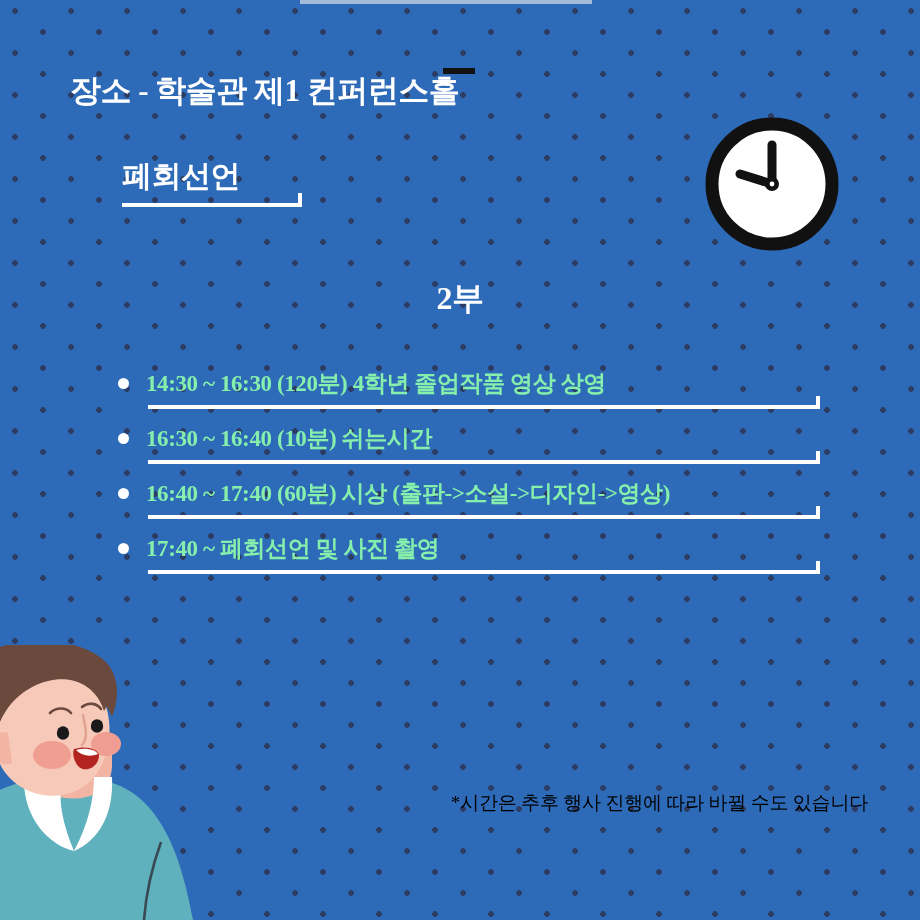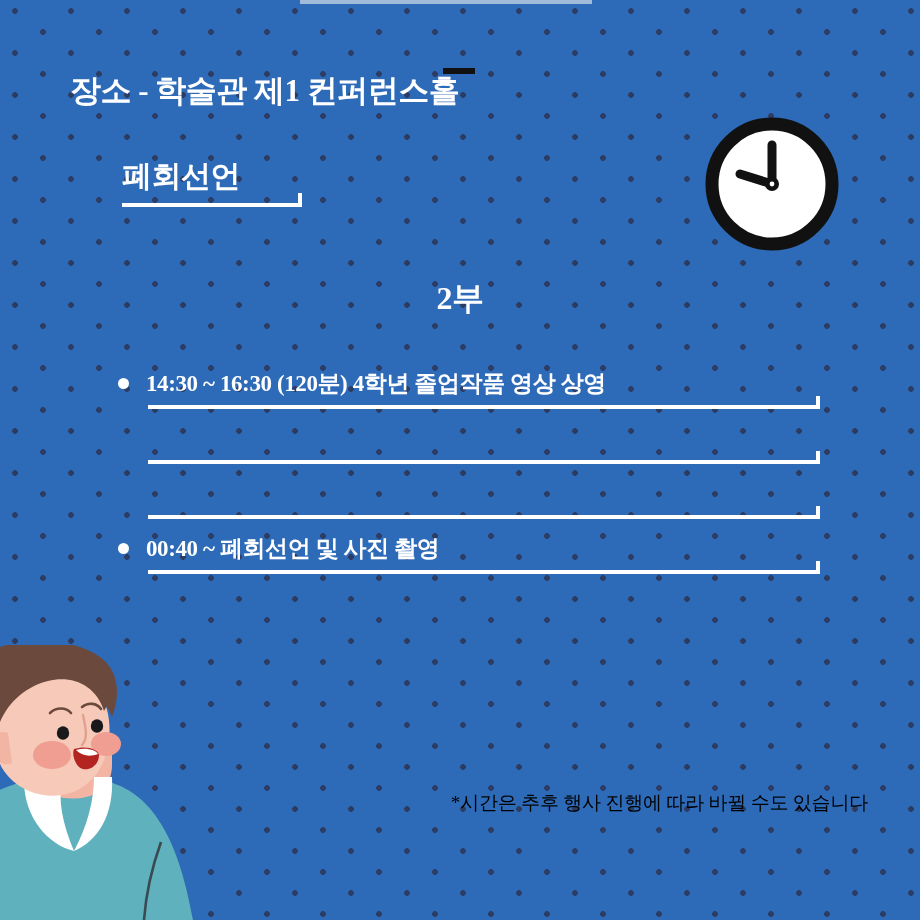--- a/index.html
+++ b/index.html
@@ -118,21 +118,21 @@
   }
   .bullet {
     width: 11px;
     height: 11px;
     border-radius: 50%;
     background: #ffffff;
     flex: 0 0 auto;
     margin-right: 17px;
   }
   .sched-text {
-    color: #ffffff;
+    color: #86efac;
     font-size: 23px;
     font-weight: 700;
     letter-spacing: -0.4px;
     white-space: nowrap;
   }
   .sched-rule {
     position: absolute;
     left: 30px;
     top: 39px;
     width: 672px;
@@ -209,31 +209,39 @@
   <div class="schedule">
     <div class="sched-item">
       <div class="sched-row">
         <span class="bullet"></span>
         <span class="sched-text">14:30 ~ 16:30 (120분) 4학년 졸업작품 영상 상영</span>
       </div>
       <div class="sched-rule"></div>
     </div>
 
     <div class="sched-item">
-      <div class="sched-rule"></div>
-    </div>
-
-    <div class="sched-item">
-      <div class="sched-rule"></div>
-    </div>
-
-    <div class="sched-item">
-      <div class="sched-row">
-        <span class="bullet"></span>
-        <span class="sched-text">00:40 ~ 폐회선언 및 사진 촬영</span>
+      <div class="sched-row">
+        <span class="bullet"></span>
+        <span class="sched-text">16:30 ~ 16:40 (10분) 쉬는시간</span>
+      </div>
+      <div class="sched-rule"></div>
+    </div>
+
+    <div class="sched-item">
+      <div class="sched-row">
+        <span class="bullet"></span>
+        <span class="sched-text">16:40 ~ 17:40 (60분) 시상 (출판-&gt;소설-&gt;디자인-&gt;영상)</span>
+      </div>
+      <div class="sched-rule"></div>
+    </div>
+
+    <div class="sched-item">
+      <div class="sched-row">
+        <span class="bullet"></span>
+        <span class="sched-text">17:40 ~ 폐회선언 및 사진 촬영</span>
       </div>
       <div class="sched-rule"></div>
     </div>
   </div>
 
   <div class="footnote">*시간은 추후 행사 진행에 따라 바뀔 수도 있습니다</div>
 
   <div class="character">
     <svg viewBox="0 0 232 275" width="232" height="275" aria-hidden="true">
 

